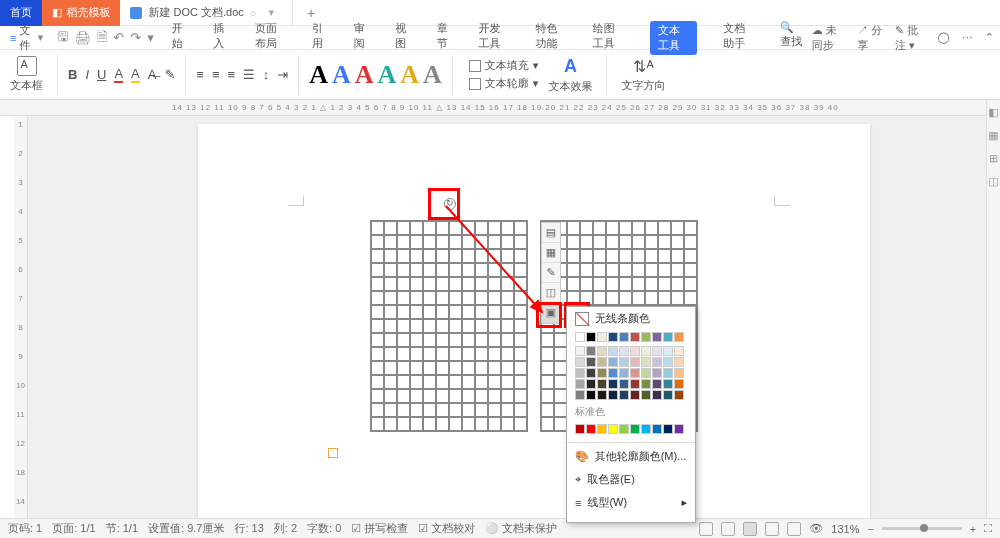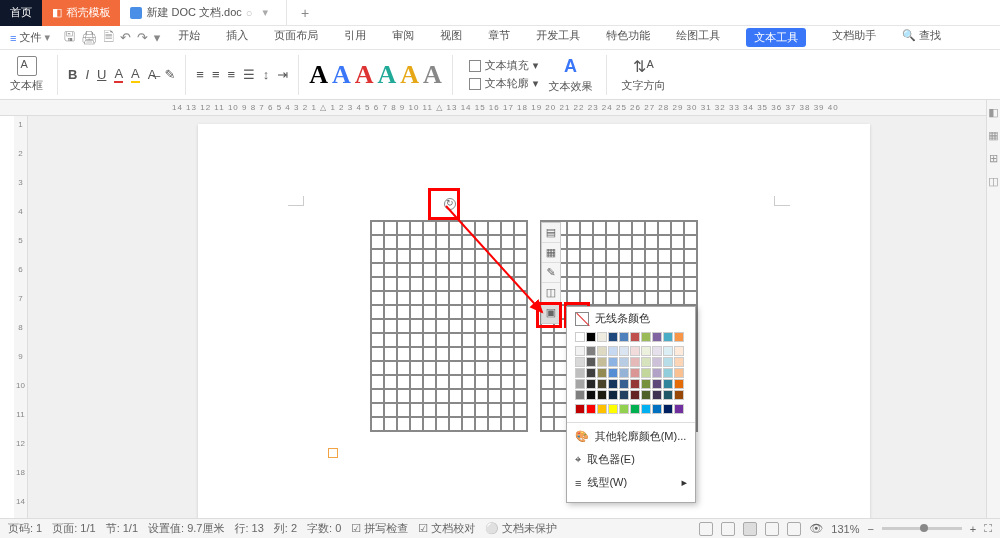--- a/index.html
+++ b/index.html
@@ -1,23 +1,23 @@
 <!DOCTYPE html>
 <html><head>
 <meta charset="utf-8">
 <style>
 * { margin: 0; padding: 0; box-sizing: border-box; font-family: "Microsoft YaHei", sans-serif; }
 body { background: #fff; width: 1000px; height: 538px; overflow: hidden; position: relative; }
 
 
 .title-bar { height: 26px; background: #fff; display: flex; align-items: center; border-bottom: 1px solid #e5e5e5; }
 .tab { height: 26px; display: flex; align-items: center; padding: 0 10px; font-size: 11px; gap: 4px; }
-.tab-home { background: #0f172a; color: #fff; }
+.tab-home { background: #1d4ed8; color: #fff; }
 .tab-template { background: #f26b3a; color: #fff; }
-.tab-doc { color: #555; border-right: 1px solid #e5e5e5; padding-right: 18px; }
+.tab-doc { color: #555; border-right: 1px solid #e5e5e5; gap: 6px; padding-right: 18px; }
 .tab-doc .doc-icon { width: 12px; height: 12px; background: #4a8fe7; border-radius: 2px; }
 .tab-doc .close { color: #aaa; margin-left: 6px; }
 .tab-plus { color: #888; padding: 0 14px; font-size: 14px; }
 .title-right { margin-left: auto; display: flex; align-items: center; gap: 14px; padding-right: 10px; font-size: 11px; color: #555; }
 .avatar-sq { width: 14px; height: 14px; background: #555; border-radius: 2px; }
 .avatar-rnd { width: 14px; height: 14px; background: #f2a444; border-radius: 50%; }
 .winbtn { width: 10px; color: #888; }
 
 
 .menu-bar { height: 24px; display: flex; align-items: center; padding: 0 6px; gap: 4px; font-size: 11px; color: #555; border-bottom: 1px solid #e5e5e5; }
@@ -140,20 +140,28 @@
     <span>引用</span>
     <span>审阅</span>
     <span>视图</span>
     <span>章节</span>
     <span>开发工具</span>
     <span>特色功能</span>
     <span>绘图工具</span>
     <span class="active">文本工具</span>
     <span>文档助手</span>
     <span><span style="color:#888">🔍</span> <span>查找</span></span>
+  </div>
+  <div class="menu-right">
+    <span>☁ <span>未同步</span></span>
+    <span>↗ <span>分享</span></span>
+    <span>✎ <span>批注</span> ▾</span>
+    <span>◯</span>
+    <span>⋯</span>
+    <span>⌃</span>
   </div>
 </div>
 
 <div class="ribbon">
   <div class="ribbon-group">
     <div class="txtbox-icon"></div>
     <span>文本框</span>
   </div>
   <div class="ribbon-sep"></div>
   <div style="display:flex;flex-direction:column;gap:4px">
@@ -737,20 +745,21 @@
           <div class="cp-sw" style="background: rgb(12, 12, 12);"></div>
           <div class="cp-sw" style="background: rgb(29, 27, 16);"></div>
           <div class="cp-sw" style="background: rgb(15, 36, 62);"></div>
           <div class="cp-sw" style="background: rgb(36, 64, 97);"></div>
           <div class="cp-sw" style="background: rgb(99, 36, 35);"></div>
           <div class="cp-sw" style="background: rgb(79, 97, 40);"></div>
           <div class="cp-sw" style="background: rgb(63, 49, 81);"></div>
           <div class="cp-sw" style="background: rgb(32, 88, 103);"></div>
           <div class="cp-sw" style="background: rgb(151, 72, 6);"></div>
         </div>
+      <div class="cp-label">标准色</div>
       <div class="cp-std" id="std-row">
           <div class="cp-sw" style="background: rgb(192, 0, 0);"></div>
           <div class="cp-sw" style="background: rgb(255, 0, 0);"></div>
           <div class="cp-sw" style="background: rgb(255, 192, 0);"></div>
           <div class="cp-sw" style="background: rgb(255, 255, 0);"></div>
           <div class="cp-sw" style="background: rgb(146, 208, 80);"></div>
           <div class="cp-sw" style="background: rgb(0, 176, 80);"></div>
           <div class="cp-sw" style="background: rgb(0, 176, 240);"></div>
           <div class="cp-sw" style="background: rgb(0, 112, 192);"></div>
           <div class="cp-sw" style="background: rgb(0, 32, 96);"></div>

